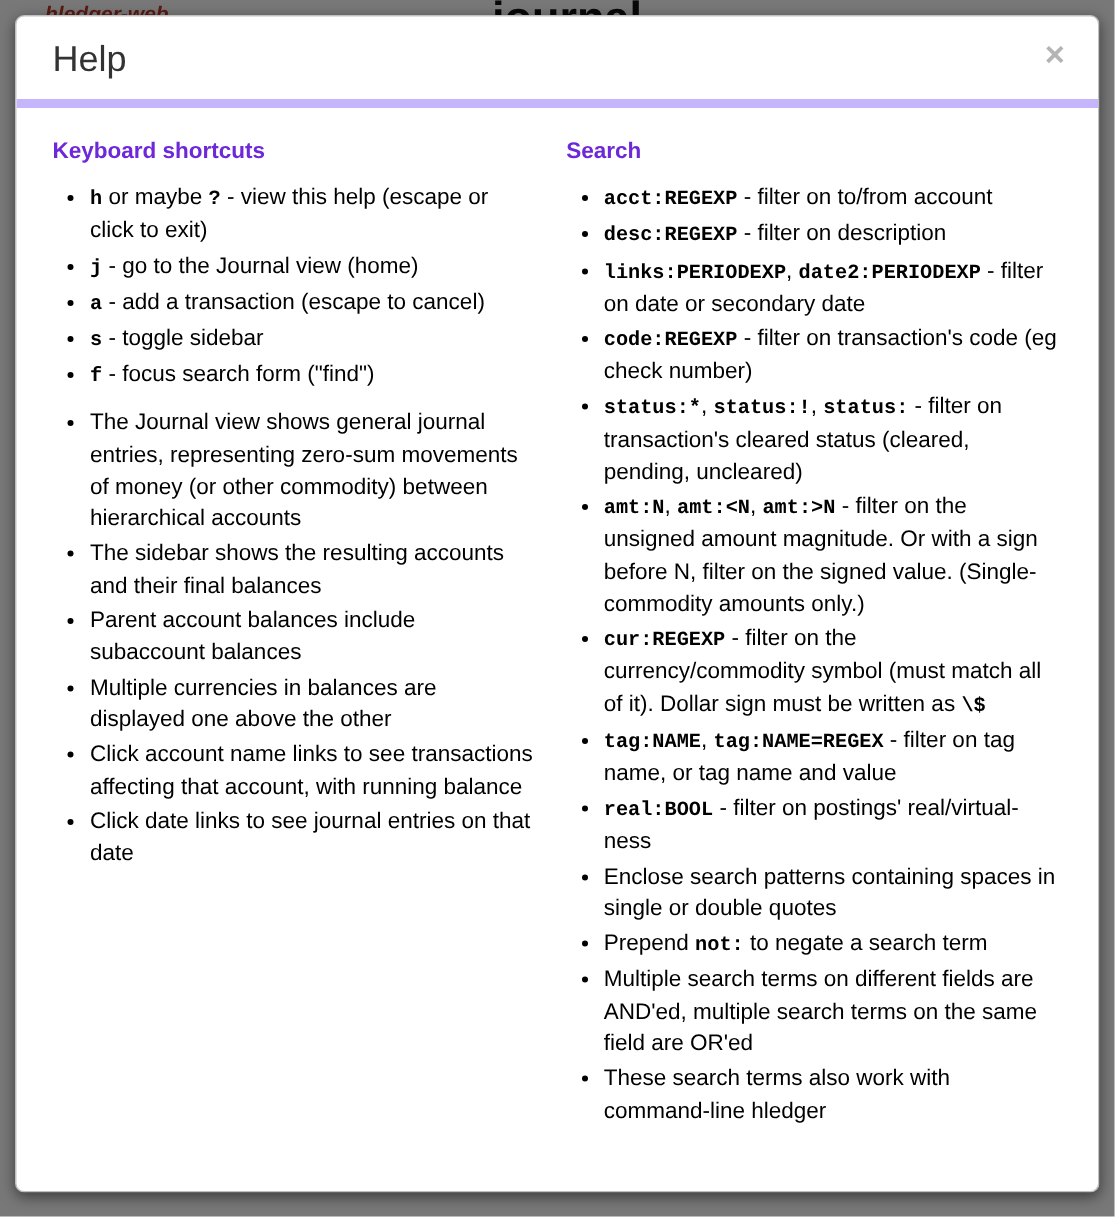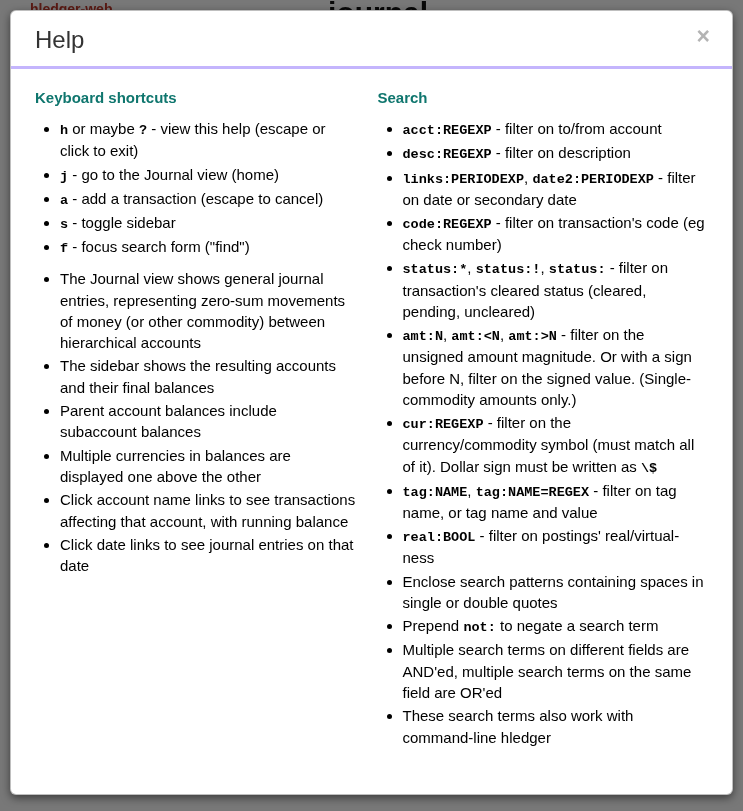--- a/index.html
+++ b/index.html
@@ -21,20 +21,21 @@
     z-index: 0;
   }
   .brand-link {
     position: absolute;
     top: 1px;
     left: 30px;
     font-size: 14px;
     font-weight: bold;
     color: #c0392b;
     text-decoration: none;
+    font-style: italic;
   }
   .page-heading-fragment {
     position: absolute;
     top: -4px;
     left: 328px;
     font-size: 30px;
     font-weight: bold;
     color: #111;
     white-space: nowrap;
   }
@@ -56,21 +57,21 @@
     border: 1px solid rgba(0,0,0,0.25);
     border-radius: 6px;
     box-shadow: 0 3px 9px rgba(0,0,0,0.5);
     z-index: 2;
     overflow: hidden;
   }
 
   .modal-header {
     position: relative;
     padding: 13px 24px 11px 24px;
-    border-bottom: 3px solid #c4b5fd;
+    border-bottom: 6px solid #c4b5fd;
   }
   .modal-title {
     font-size: 24px;
     font-weight: 500;
     color: #333;
     line-height: 1.3;
   }
   .close-button {
     position: absolute;
     top: 12px;
@@ -92,21 +93,21 @@
   }
   .col {
     width: 50%;
   }
   .col-left  { padding-right: 14px; }
   .col-right { padding-left: 6px; }
 
   .section-heading {
     font-size: 15px;
     font-weight: bold;
-    color: #0f766e;
+    color: #6d28d9;
     margin: 26px 0 12px 0;
   }
   .col > .section-heading:first-child { margin-top: 8px; }
 
   ul.help-list {
     margin: 0 0 10px 0;
     padding-left: 25px;
     font-size: 15px;
     line-height: 1.42;
   }

